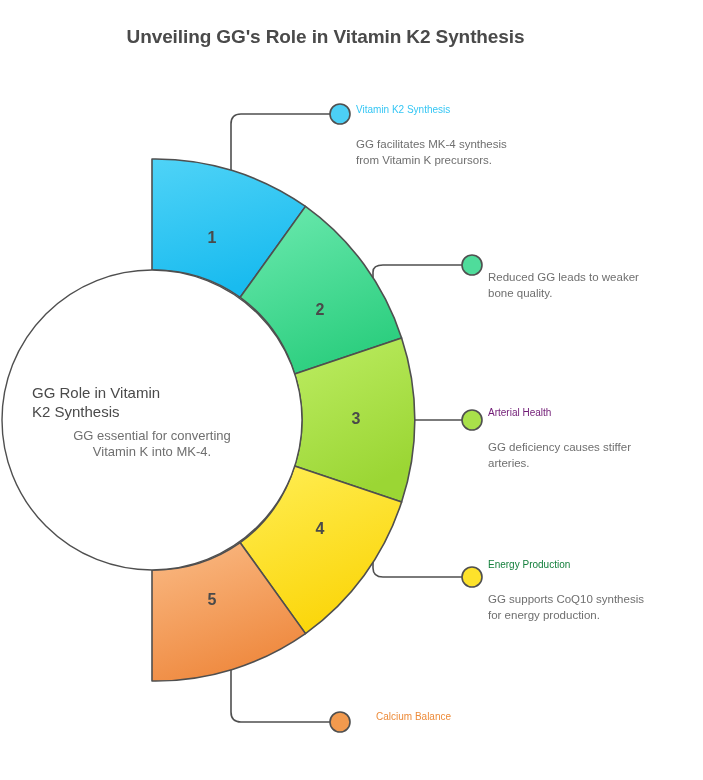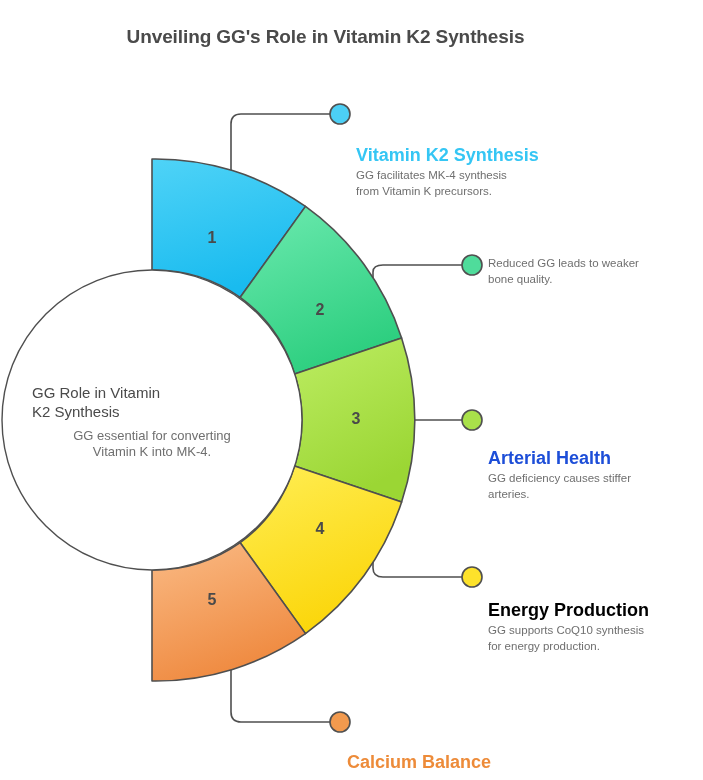--- a/index.html
+++ b/index.html
@@ -19,24 +19,24 @@
   .center-desc{
     position:absolute;left:42px;top:428px;width:220px;text-align:center;
     font-size:13px;color:#6f6f6f;line-height:16px;
   }
   .seg-num{
     position:absolute;font-size:16px;font-weight:bold;color:#4a4a4a;
     text-align:center;width:40px;margin-left:-20px;margin-top:-11px;
   }
   .callout{position:absolute;}
   .callout .ctitle{
-    font-size:18px;font-weight:bold;line-height:18px;white-space:nowrap;margin-top:45px;
+    font-size:10px;font-weight:normal;line-height:18px;white-space:nowrap;
   }
   .callout .cdesc{
-    font-size:11.5px;color:#6f6f6f;line-height:15.5px;margin-top:4px;
+    font-size:11.5px;color:#6f6f6f;line-height:15.5px;margin-top:18px;
   }
 </style>
 </head>
 <body>
 
 <div id="title">Unveiling GG's Role in Vitamin K2 Synthesis</div>
 
 <svg id="canvas" viewBox="0 0 703 780" xmlns="http://www.w3.org/2000/svg">
   <defs>
     <linearGradient id="g1" x1="0" y1="0" x2="0.3" y2="1">
@@ -112,30 +112,30 @@
 </div>
 
 <div class="callout" style="left:488px;top:252px;">
   <div class="cdesc">
     <span>Reduced GG leads to weaker</span><br>
     <span>bone quality.</span>
   </div>
 </div>
 
 <div class="callout" style="left:488px;top:404px;">
-  <div class="ctitle" style="color:#1d4ed8">Arterial Health</div>
+  <div class="ctitle" style="color:#701a75">Arterial Health</div>
   <div class="cdesc">
     <span>GG deficiency causes stiffer</span><br>
     <span>arteries.</span>
   </div>
 </div>
 
 <div class="callout" style="left:488px;top:556px;">
-  <div class="ctitle" style="color:#000000">Energy Production</div>
+  <div class="ctitle" style="color:#15803d">Energy Production</div>
   <div class="cdesc">
     <span>GG supports CoQ10 synthesis</span><br>
     <span>for energy production.</span>
   </div>
 </div>
 
-<div class="callout" style="left:347px;top:708px;">
+<div class="callout" style="left:376px;top:708px;">
   <div class="ctitle" style="color:#ED8B39">Calcium Balance</div>
 </div>
 
 </body></html>

